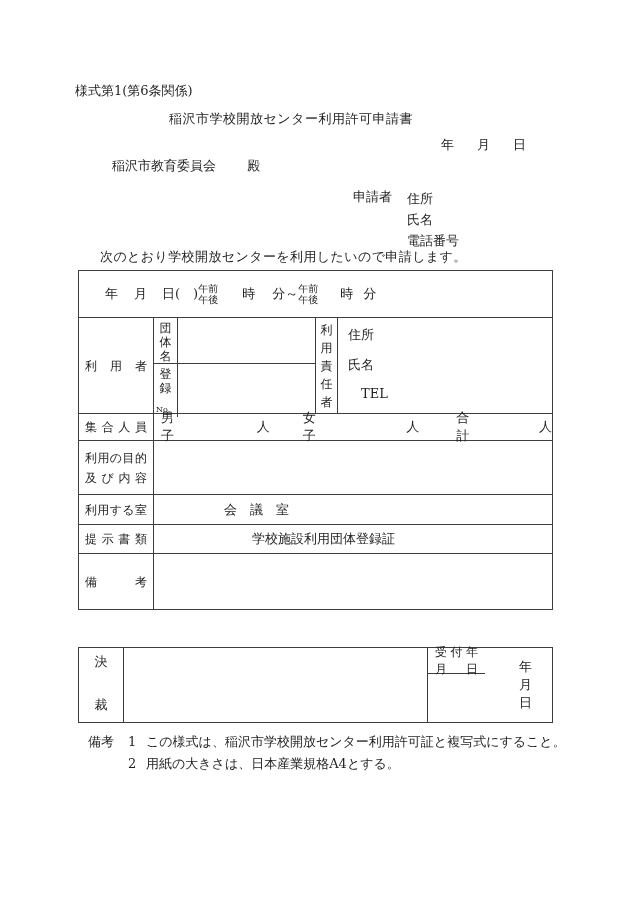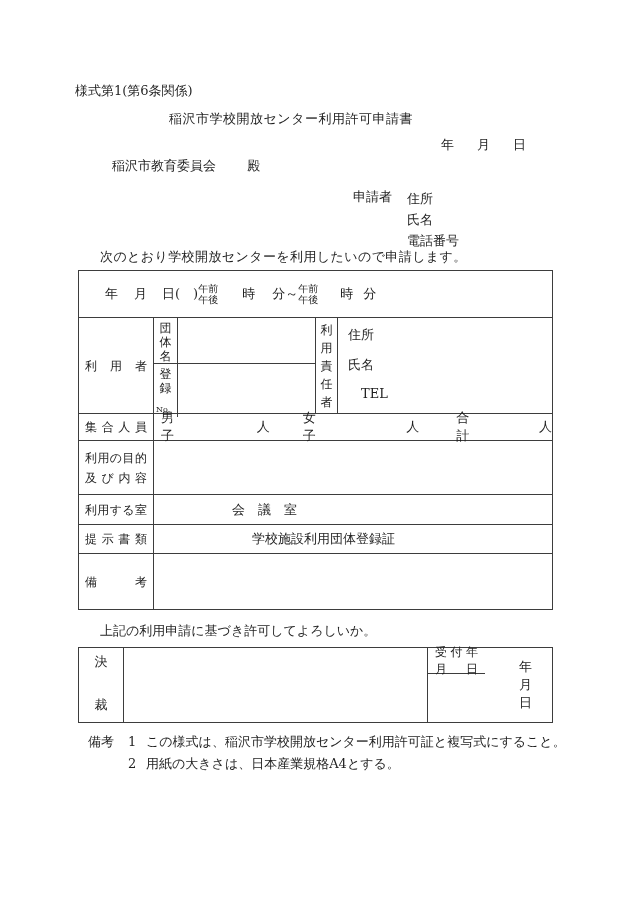--- a/index.html
+++ b/index.html
@@ -21,21 +21,21 @@
   .honorific { margin-left:27px; }
   .applicant-label { left:353px; top:188px; }
   .applicant-fields { left:407px; top:188px; line-height:21px; }
   .intro { left:100px; top:248px; letter-spacing:0.4px; }
 
   
   .t1 { position:absolute; left:78px; top:270px; width:475px; border:1px solid var(--bc); }
   .t1-row { display:flex; border-bottom:1px solid var(--bc); }
   .t1-row:last-child { border-bottom:none; }
   .r1 { height:47px; } .r2 { height:96px; } .r3 { height:27px; }
-  .r4 { height:54px;gap:36px; } .r5 { height:30px;gap:8px; } .r6 { height:29px;gap:13px; } .r7 { height:55px; }
+  .r4 { height:54px;gap:36px; } .r5 { height:30px; } .r6 { height:29px;gap:13px; } .r7 { height:55px; }
   .lblcell {
     width:75px; flex:0 0 75px; border-right:1px solid var(--bc);
     padding:0 6px; display:flex; flex-direction:column; justify-content:center;
     font-size:12px; line-height:20px;
   }
   .cnt { flex:1; display:flex; align-items:center; }
 
   
   .dt-content { padding-left:26px; }
   .ampm { display:inline-flex; flex-direction:column; font-size:10px; line-height:11px; }
@@ -183,21 +183,20 @@
 
     <div class="t1-row r7">
       <div class="lblcell">
         <div class="jtext">備考</div>
       </div>
       <div class="cnt"></div>
     </div>
 
   </div>
 
-  <div class="abs approval-q">上記の利用申請に基づき許可してよろしいか。</div>
 
   <div class="t2">
     <div class="t2-left">
       <span>決</span>
       <span>裁</span>
     </div>
     <div class="t2-mid"></div>
     <div class="t2-right">
       <div class="t2-r1">
         <div class="jtext">受付年月日</div>

